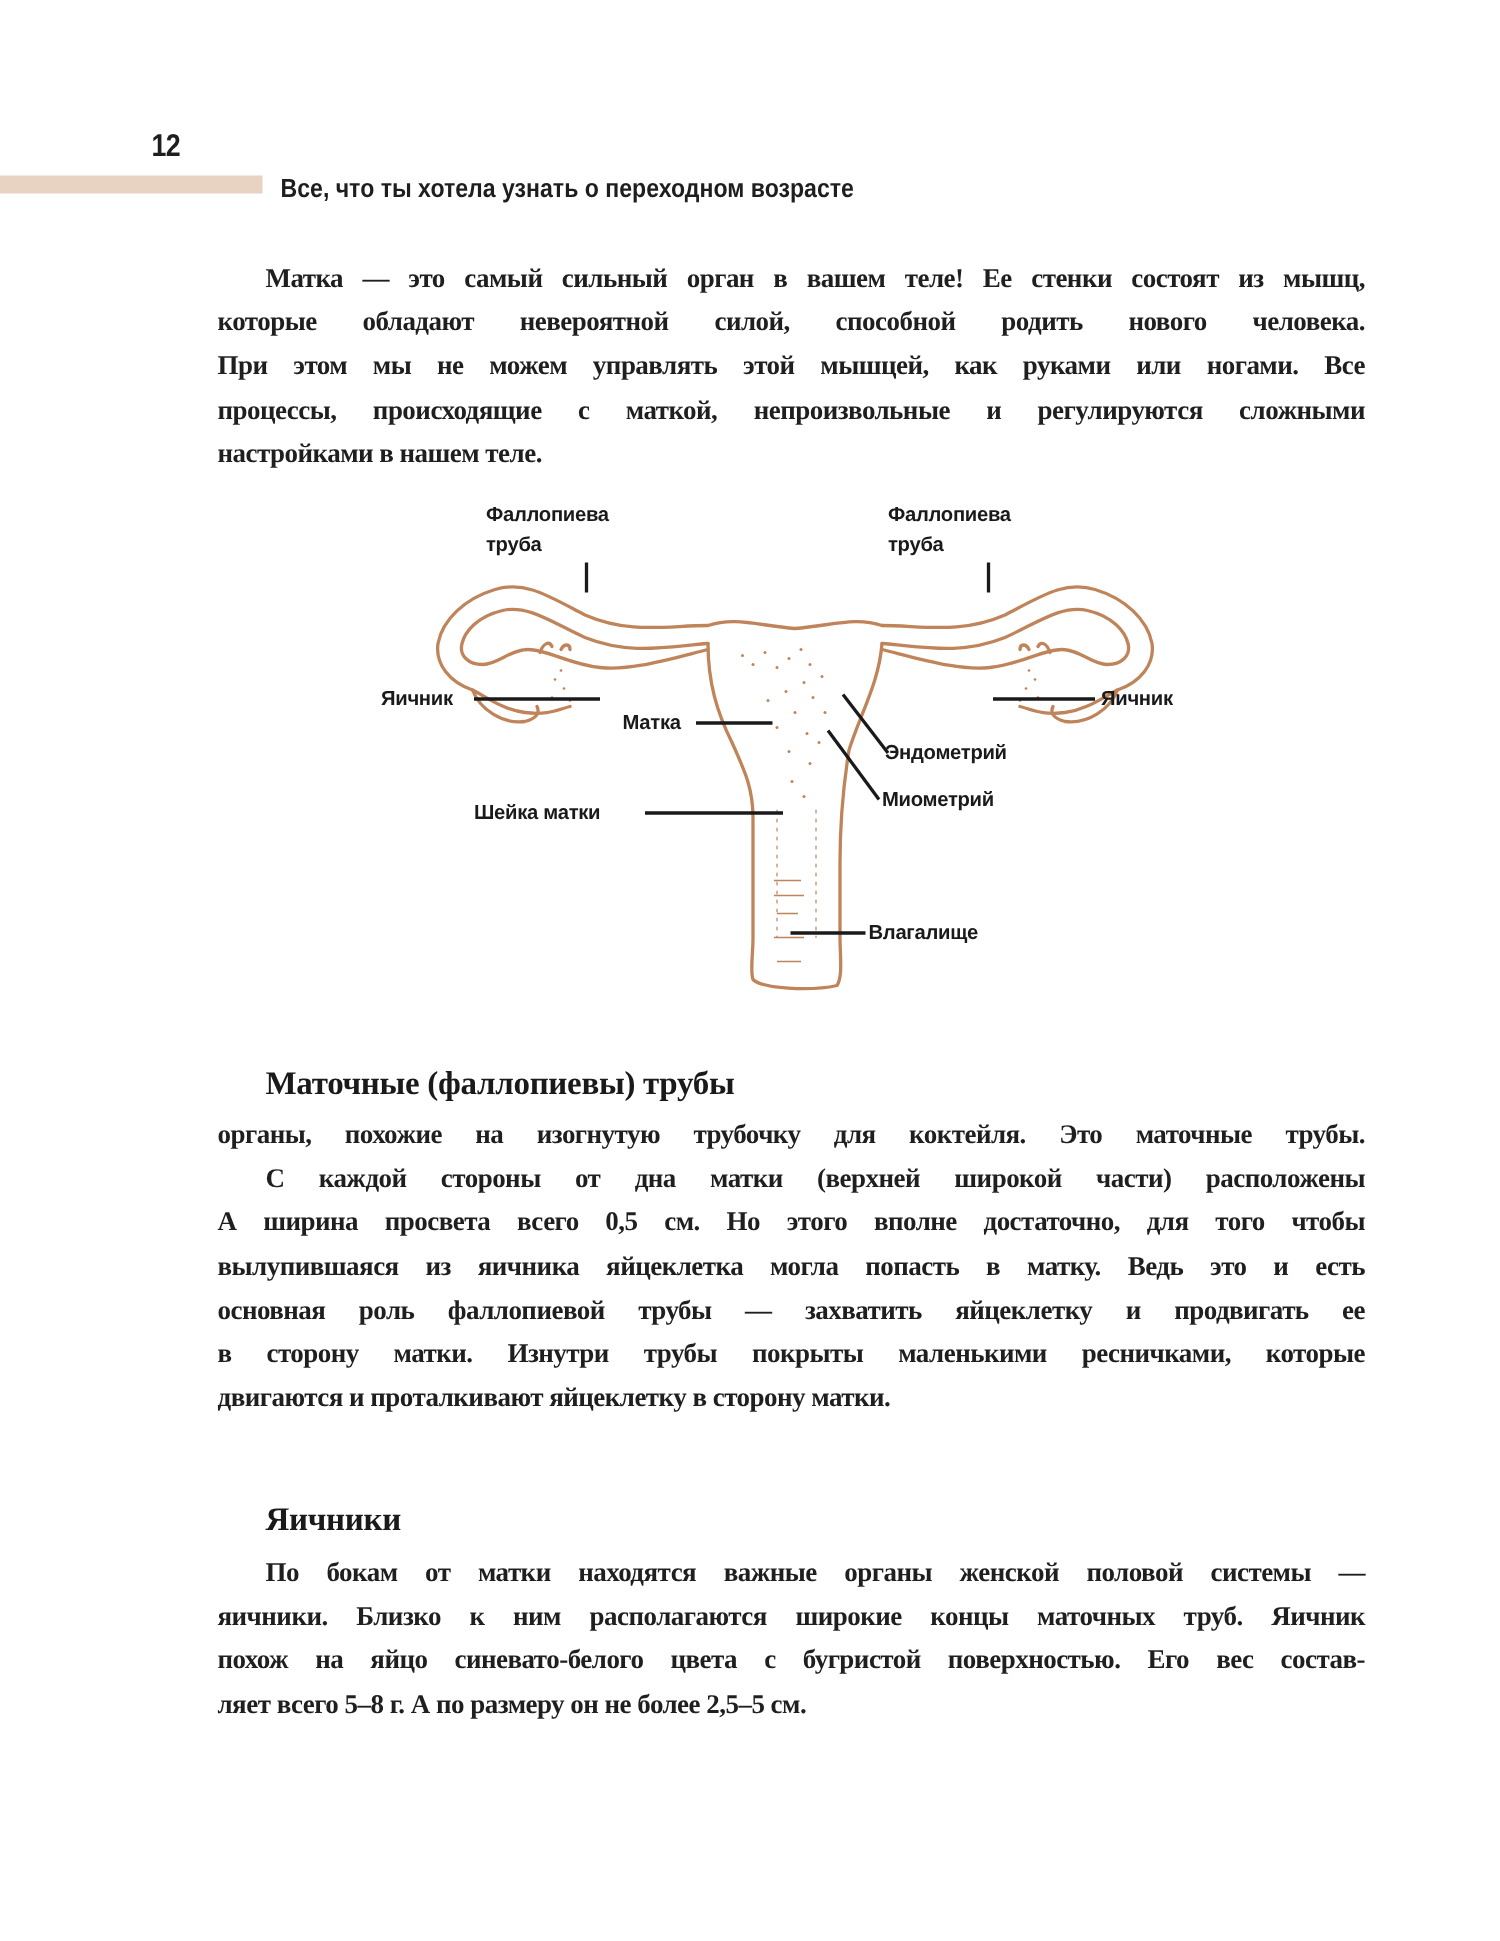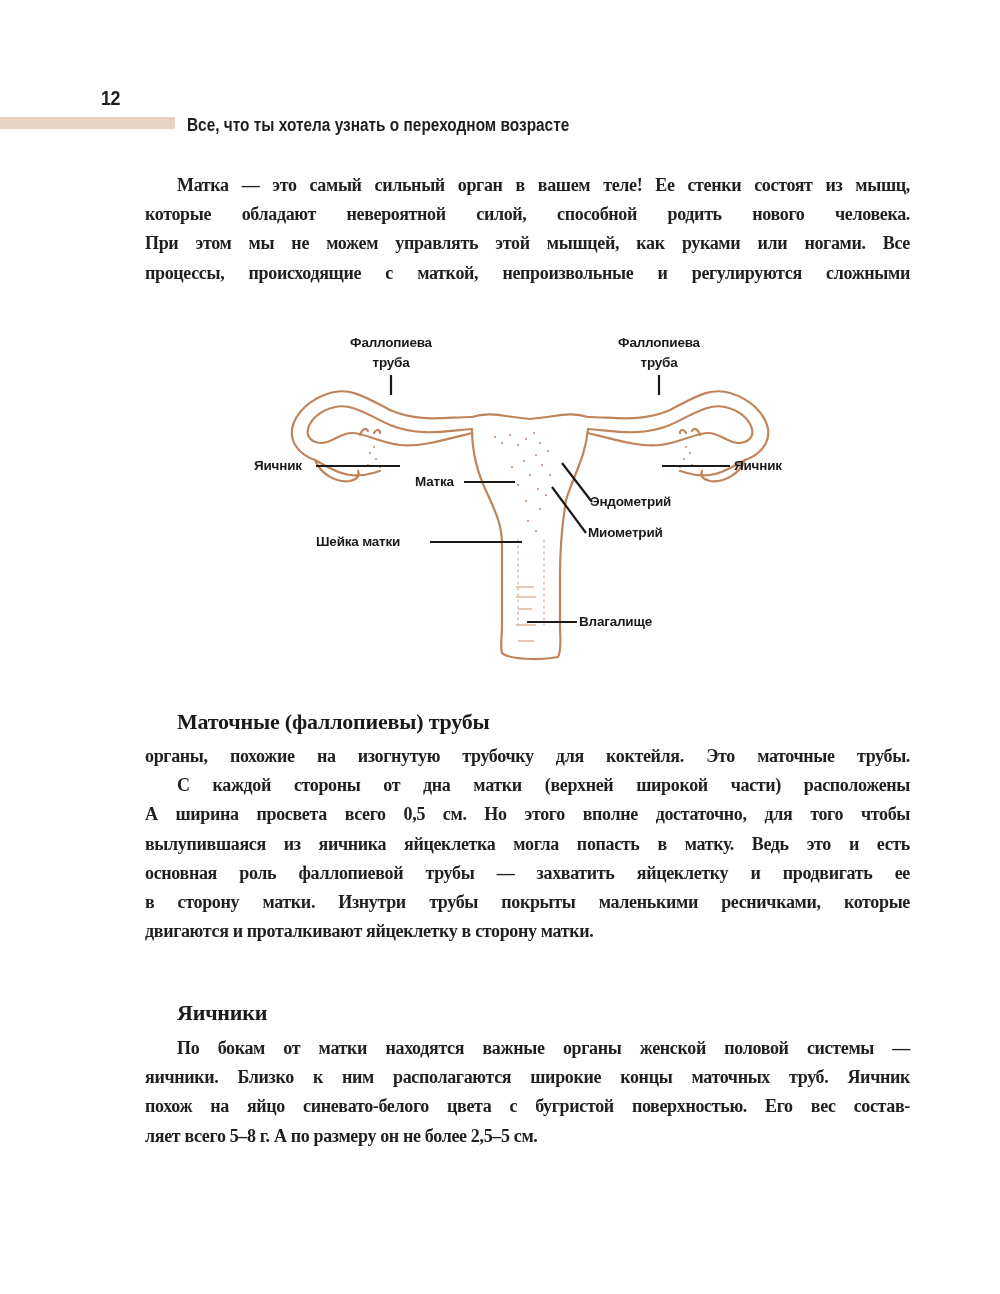--- a/index.html
+++ b/index.html
@@ -94,35 +94,36 @@
       position: absolute;
       font-family: "Liberation Sans", "DejaVu Sans", sans-serif;
       font-size: 13.5px;
       font-weight: bold;
       color: #1a1a1a;
       white-space: nowrap;
       line-height: 20px;
       letter-spacing: -0.2px;
     }
     .dlabel.center {
-      text-align: center;
+      text-align: left;
     }
   </style>
 </head>
 <body>
 
 <div class="page-number">12</div>
 <div class="header-bar"></div>
 <div class="running-title">Все, что ты хотела узнать о переходном возрасте</div>
 
 <div class="text-block" style="top:171px;">
   <span class="line indent">Матка — это самый сильный орган в вашем теле! Ее стенки состоят из мышц,</span>
   <span class="line">которые обладают невероятной силой, способной родить нового человека.</span>
   <span class="line">При этом мы не можем управлять этой мышцей, как руками или ногами. Все</span>
   <span class="line">процессы, происходящие с маткой, непроизвольные и регулируются сложными</span>
+  <span class="line last">настройками в нашем теле.</span>
 </div>
 
 <div class="diagram">
   <svg width="580" height="350" viewBox="0 0 580 350">
     <g fill="none" stroke="#c0845a" stroke-width="2.2" stroke-linejoin="round" stroke-linecap="round">
 
       <path d="M232,92 C205,92 180,98 150,85 C125,72 110,62 90,68 C70,74 55,88 52,104 C50,118 60,130 75,135 C85,140 95,148 110,150 C125,152 132,148 140,146"></path>
 
       <path d="M232,104 C205,106 180,112 150,100 C128,90 112,78 95,82 C78,86 70,96 68,104 C66,112 72,118 82,118 C92,118 100,108 112,108 C125,108 140,118 160,120 C180,122 200,116 232,108"></path>
 

